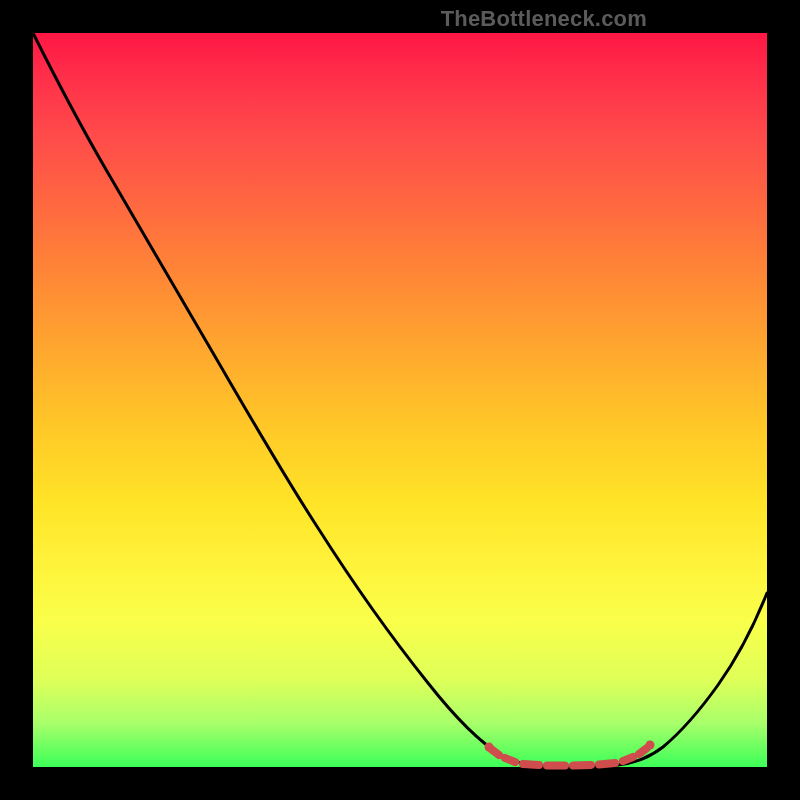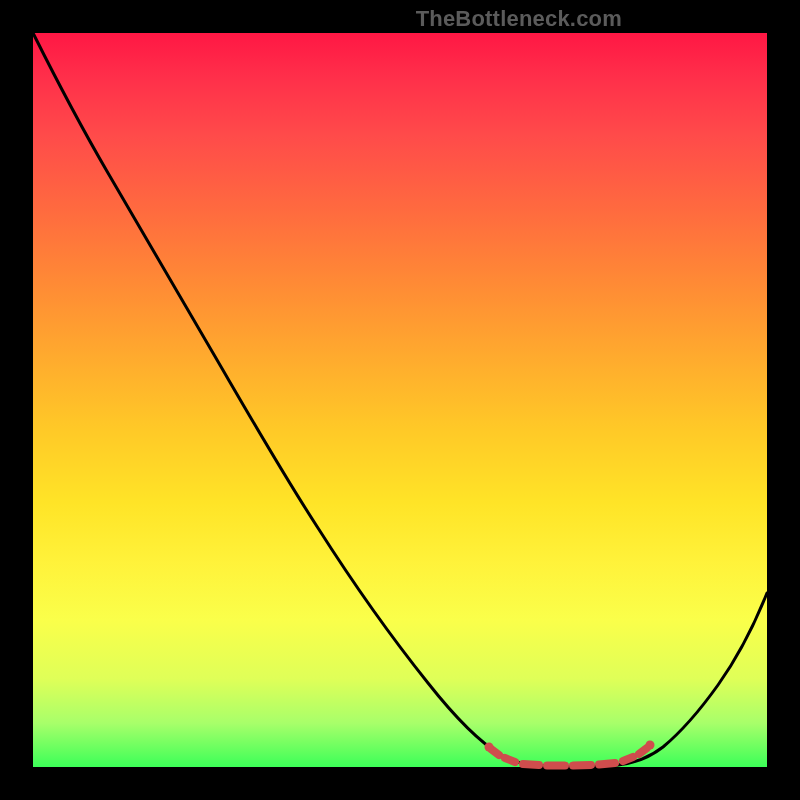--- a/index.html
+++ b/index.html
@@ -9,20 +9,21 @@
     height: 800px;
     background: #000000;
     overflow: hidden;
     font-family: Arial, Helvetica, sans-serif;
   }
   .frame {
     position: relative;
     width: 636px;
     height: 800px;
     background: #000000;
+    padding-left: 25px;
   }
   .watermark {
     position: absolute;
     top: 6px;
     right: 14px;
     color: #5b5b5b;
     font-size: 22px;
     font-weight: 600;
     letter-spacing: 0.2px;
     z-index: 10;

